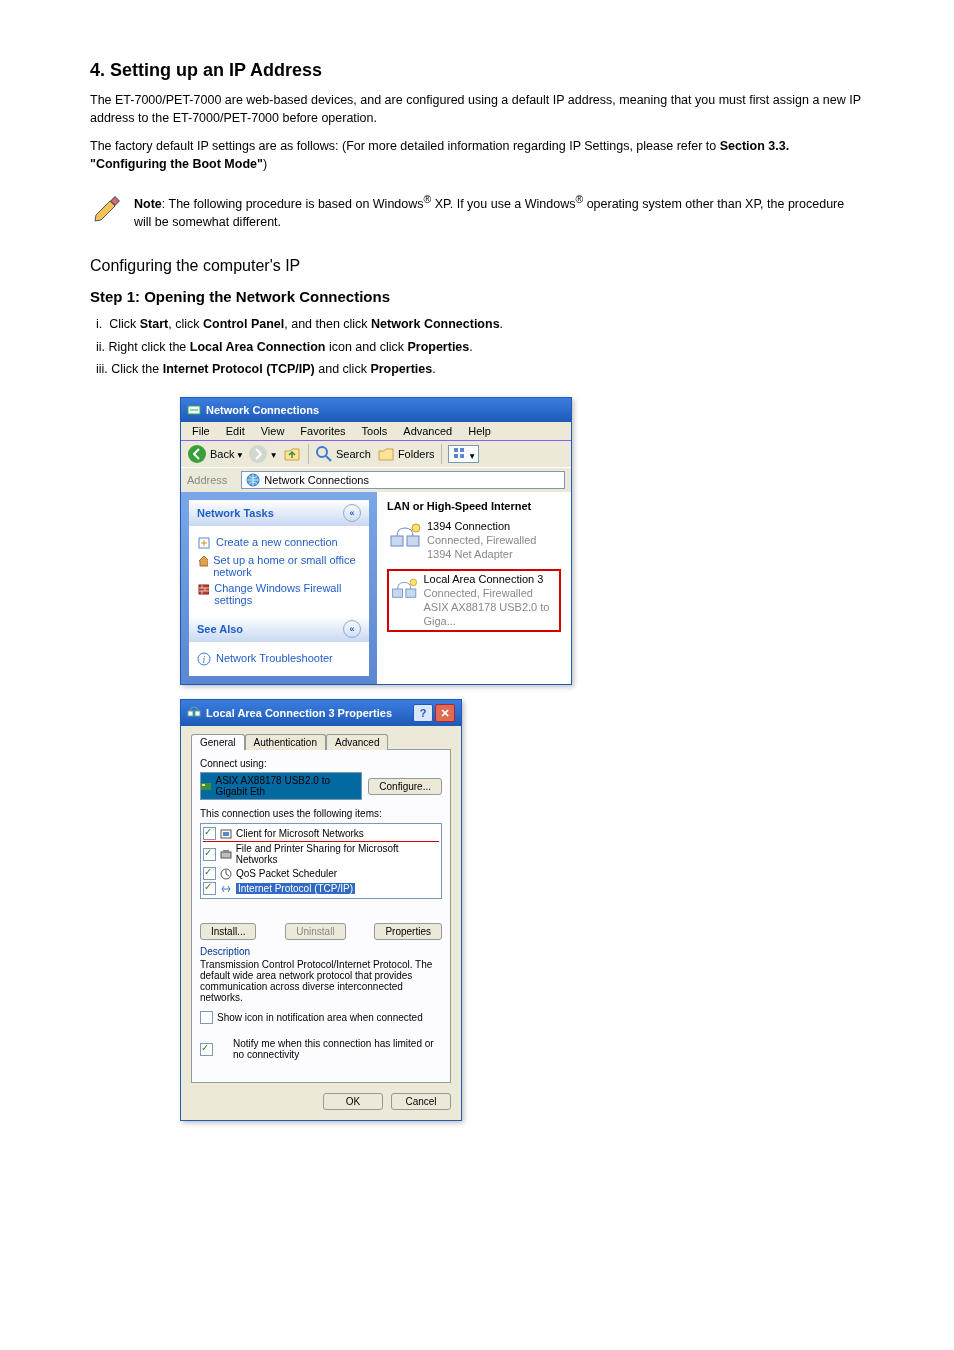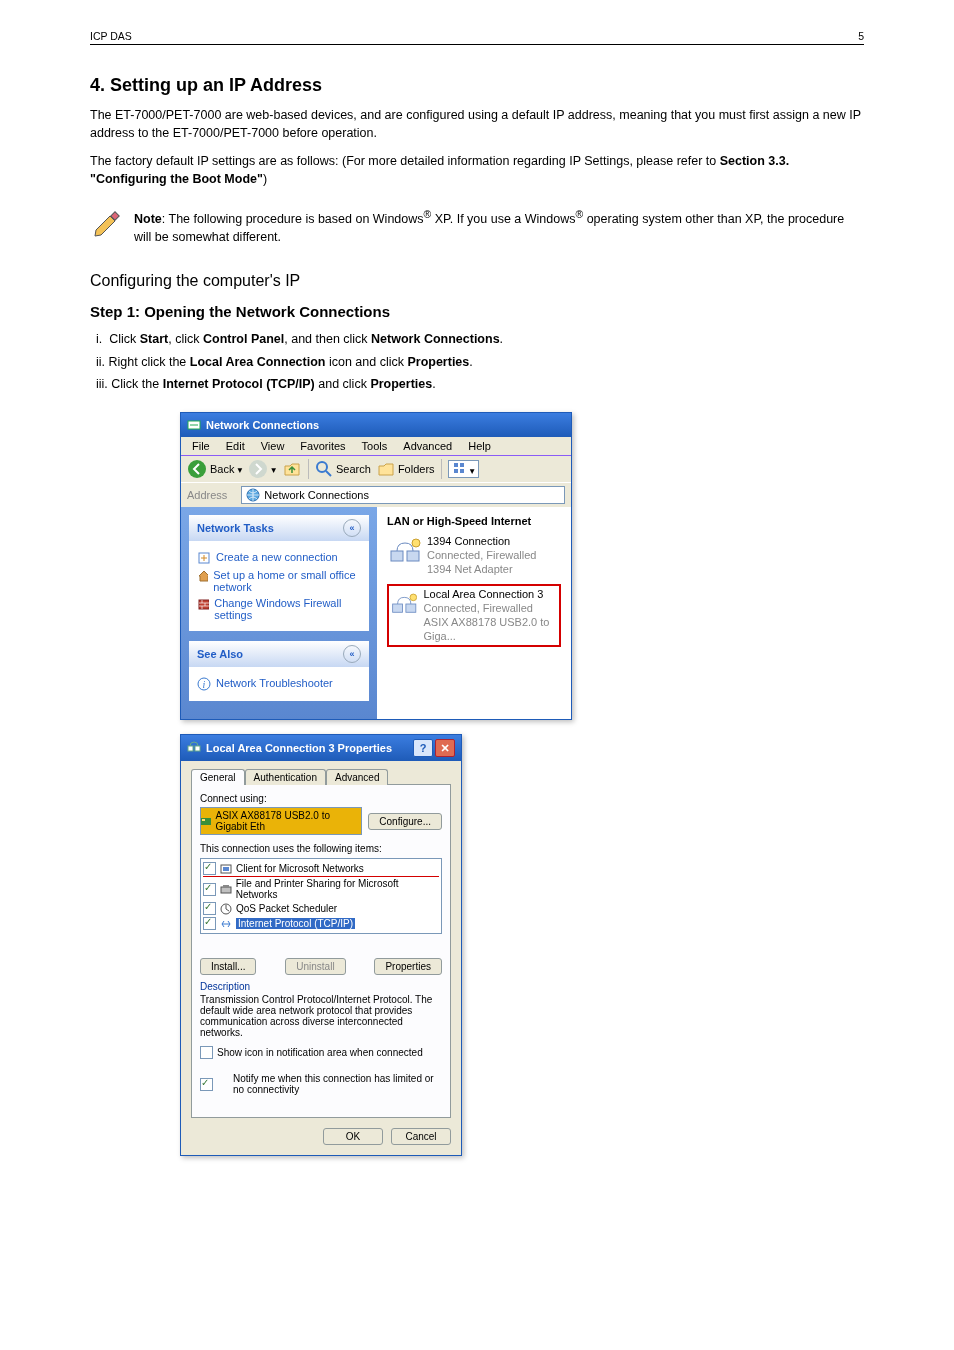--- a/index.html
+++ b/index.html
@@ -20,40 +20,40 @@
 .win{border:1px solid #1e5bb8;background:#fff;font-family:Tahoma,sans-serif;font-size:11px;box-shadow:2px 2px 5px rgba(0,0,0,.25)}
 .titlebar{background:linear-gradient(#3b7de0,#1e5bb8);color:#fff;padding:4px 6px;font-weight:bold;display:flex;align-items:center}
 .titlebar .icon{margin-right:5px}
 .menubar{background:#ece9d8;padding:2px 4px;display:flex;gap:2px}
 .menubar span{padding:1px 7px}
 .toolbar{background:#ece9d8;padding:3px 6px;display:flex;align-items:center;gap:6px;border-top:1px solid #8b5cf6}
 .addressbar{background:#ece9d8;padding:3px 6px;display:flex;align-items:center;gap:14px;border-top:1px solid #fff}
 .addressbox{background:#fff;border:1px solid #7a98b8;padding:1px 4px;flex:1;display:flex;align-items:center;gap:4px}
 .body-split{display:flex}
 .sidebar{width:180px;background:linear-gradient(#7aa7e7,#5a87d0);padding:8px}
-.task-panel{background:#fff;border-radius:0;margin-bottom:10px;overflow:hidden}
+.task-panel{background:#fff;border-radius:0;overflow:hidden}
 .task-hd{background:linear-gradient(#fff,#c7d8f3);color:#215dc6;font-weight:bold;padding:4px 8px;display:flex;justify-content:space-between;align-items:center}
 .task-hd .chev{width:16px;height:16px;border:1px solid #9ab;border-radius:50%;display:flex;align-items:center;justify-content:center;font-size:9px}
 .task-items{padding:6px 8px}
 .task-items a{display:flex;color:#215dc6;text-decoration:none;margin:4px 0;gap:5px;cursor:pointer}
 .mainpane{flex:1;background:#fff;padding:6px 10px}
 .group-label{font-weight:bold;margin:2px 0 6px}
 .conn{display:flex;gap:6px;margin:6px 0;padding:2px}
 .conn-icon{width:32px;height:32px}
 .conn-txt{line-height:1.25}
 .redbox{border:2px solid #d40000}
 .toolbar .btn{display:flex;align-items:center;gap:3px}
 .views{border:1px solid #7a98b8;padding:1px 4px;background:#fff}
 .win2{width:280px;margin-top:14px}
 .dlg-body{background:#ece9d8;padding:8px 10px 10px}
 .tabs{display:flex;gap:-1px;margin-bottom:-1px}
 .tab{background:#ece9d8;border:1px solid #919b9c;border-bottom:none;padding:2px 8px;font-size:10px;border-radius:3px 3px 0 0}
 .tab.active{background:#fcfcfe;position:relative;z-index:2}
 .tabpane{border:1px solid #919b9c;background:#fcfcfe;padding:8px}
-.inset{background:#eab308;border:1px solid #7a98b8;padding:2px 0;font-size:10px;display:flex;align-items:center;gap:4px}
+.inset{background:#0369a1;border:1px solid #7a98b8;padding:2px 0;font-size:10px;display:flex;align-items:center;gap:4px}
 .btn-xp{background:#ece9d8;border:1px solid #919b9c;padding:2px 10px;font-size:10px;border-radius:3px;cursor:pointer}
 .list{border:1px solid #7a98b8;background:#fff;margin:4px 0;padding:2px;font-size:10px}
 .list .row{display:flex;align-items:center;gap:4px;padding:1px 0}
 .red-underline{border-bottom:1.5px solid #d40000}
 .hl{background:#316ac5;color:#fff;padding:0 2px}
 .check{width:11px;height:11px;border:1px solid #7a98b8;background:#fff;display:inline-block;flex:none;position:relative}
 .check.on::after{content:"✓";position:absolute;left:0;top:-2px;font-size:10px;color:#3a7a3a}
 .btnrow{display:flex;justify-content:space-between;margin-top:24px}
 .desc{color:#003399;font-size:10px;margin-top:6px}
 .desc-text{color:#000}
@@ -61,24 +61,20 @@
 .dim{color:#888}
 .titlebar-controls{margin-left:auto;display:flex;gap:2px}
 .titlebar-controls .ctl{width:18px;height:16px;background:#d9e6fb;border:1px solid #1e5bb8;color:#1e5bb8;font-weight:bold;font-size:11px;display:flex;align-items:center;justify-content:center;border-radius:2px}
 .titlebar-controls .close{background:#e06b52;color:#fff;border-color:#a23}
 .sm{font-size:9.5px}
 </style>
 </head>
 <body>
 
 <div class="page">
-  <div class="header">
-    <span>ICP DAS</span>
-    <span>5</span>
-  </div>
 
   <div class="h1">4. Setting up an IP Address</div>
 
   <p class="para">The ET-7000/PET-7000 are web-based devices, and are configured using a default IP address, meaning that you must first assign a new IP address to the ET-7000/PET-7000 before operation.</p>
   <p class="para">
     <span>The factory default IP settings are as follows: (For more detailed information regarding IP Settings, please refer to </span><span class="b">Section 3.3. "Configuring the Boot Mode"</span><span>)</span>
   </p>
 
   <div class="note">
     <svg width="34" height="34" viewBox="0 0 34 34">

